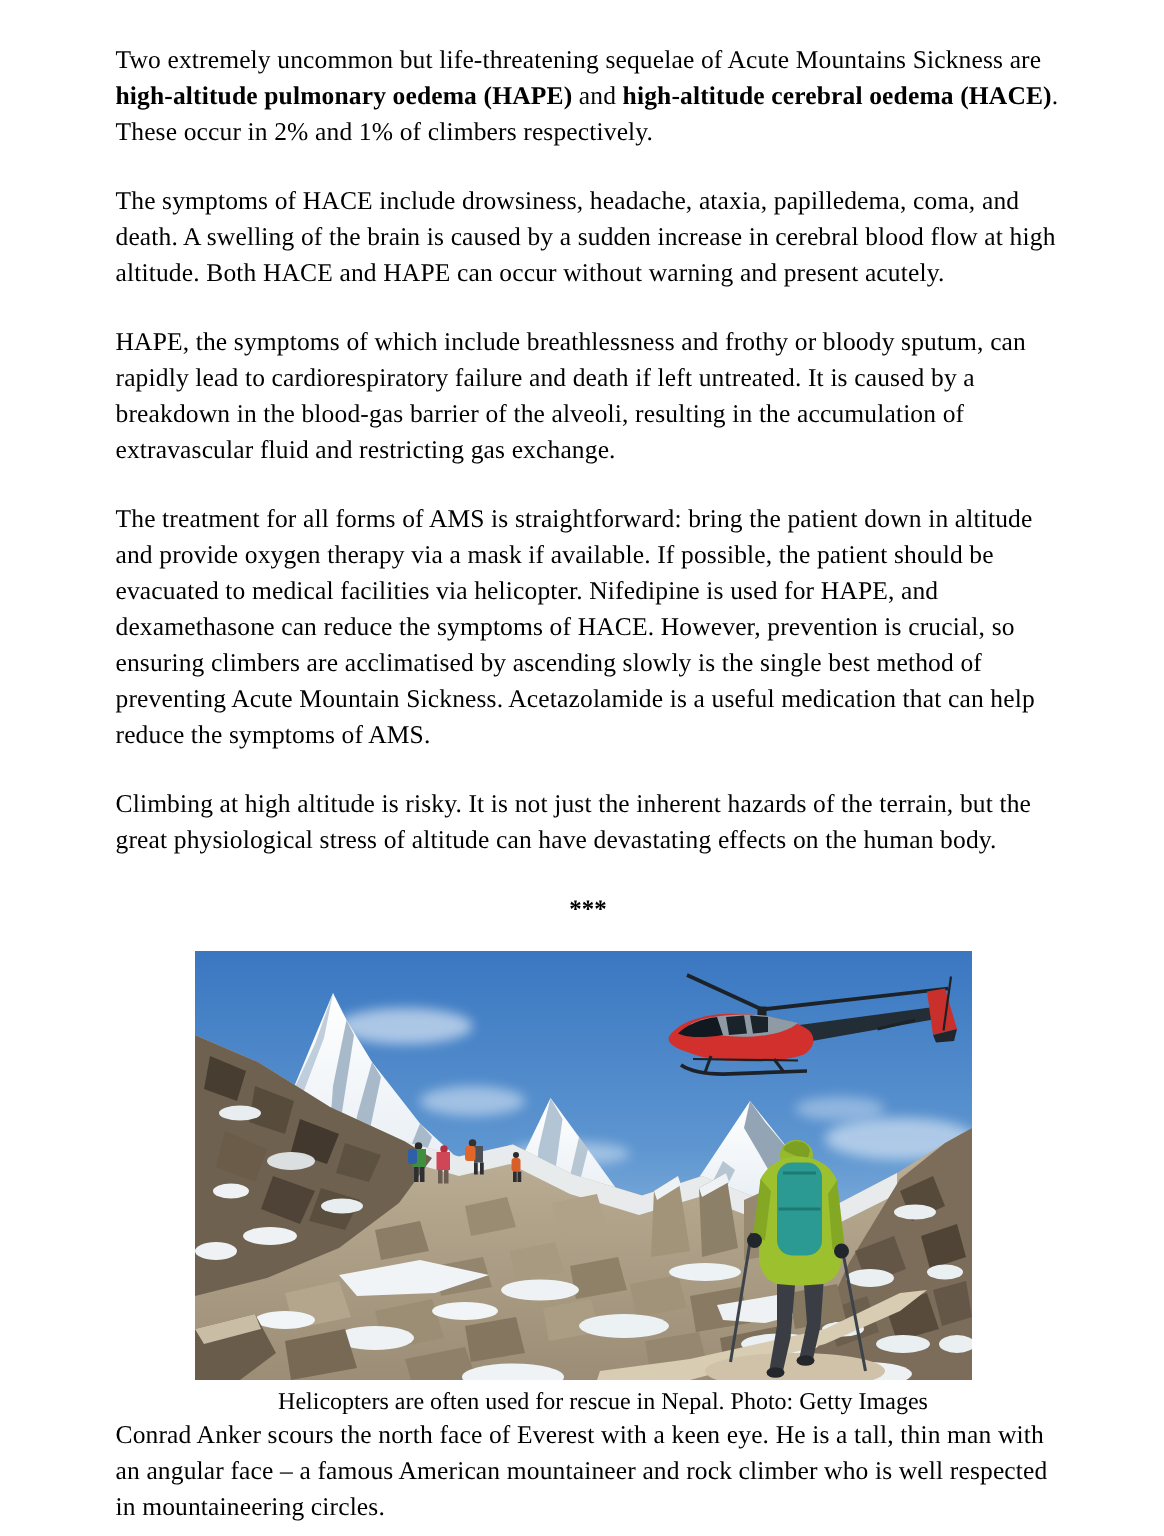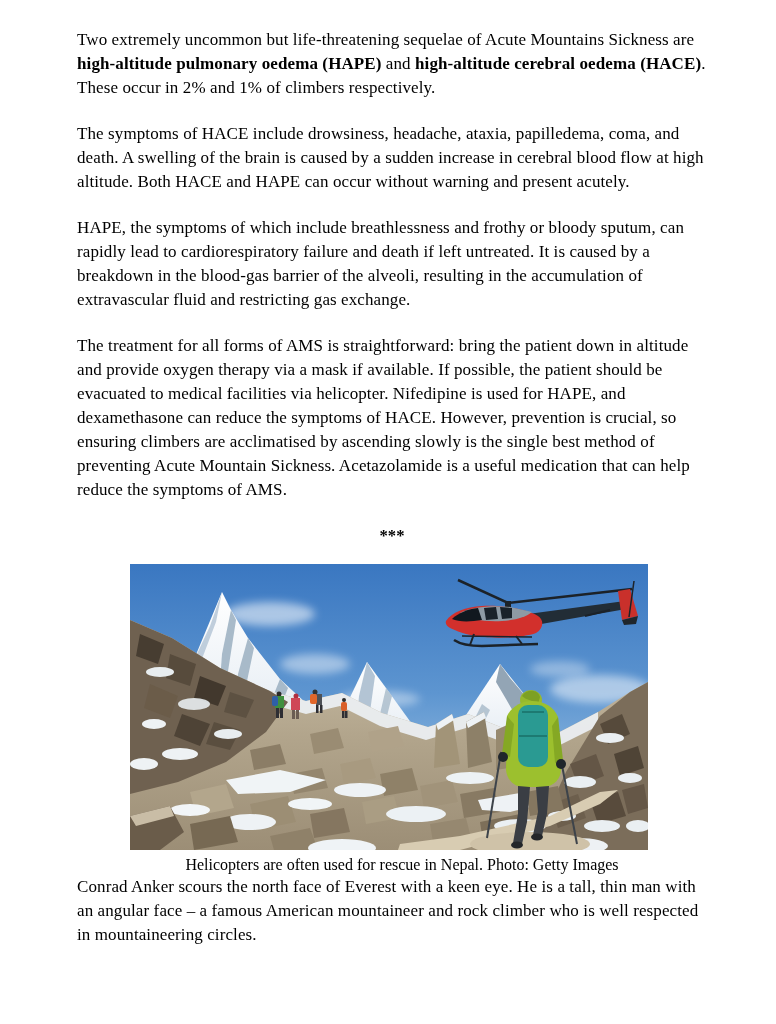--- a/index.html
+++ b/index.html
@@ -57,20 +57,21 @@
 <div class="page">
 
   <p class="para"><span>Two extremely uncommon but life-threatening sequelae of Acute Mountains Sickness are </span><b>high-altitude pulmonary oedema (HAPE)</b><span> and </span><b>high-altitude cerebral oedema (HACE)</b><span>. These occur in 2% and 1% of climbers respectively.</span></p>
 
   <p class="para">The symptoms of HACE include drowsiness, headache, ataxia, papilledema, coma, and death. A swelling of the brain is caused by a sudden increase in cerebral blood flow at high altitude. Both HACE and HAPE can occur without warning and present acutely.</p>
 
   <p class="para">HAPE, the symptoms of which include breathlessness and frothy or bloody sputum, can rapidly lead to cardiorespiratory failure and death if left untreated. It is caused by a breakdown in the blood-gas barrier of the alveoli, resulting in the accumulation of extravascular fluid and restricting gas exchange.</p>
 
   <p class="para">The treatment for all forms of AMS is straightforward: bring the patient down in altitude and provide oxygen therapy via a mask if available. If possible, the patient should be evacuated to medical facilities via helicopter. Nifedipine is used for HAPE, and dexamethasone can reduce the symptoms of HACE. However, prevention is crucial, so ensuring climbers are acclimatised by ascending slowly is the single best method of preventing Acute Mountain Sickness. Acetazolamide is a useful medication that can help reduce the symptoms of AMS.</p>
 
+  <p class="para">Climbing at high altitude is risky. It is not just the inherent hazards of the terrain, but the great physiological stress of altitude can have devastating effects on the human body.</p>
 
   <div class="separator">***</div>
 
   <figure class="photo-figure">
     <svg class="photo" viewBox="0 0 518 286" role="img" aria-label="Trekkers crossing a rocky, snow-patched glacier moraine beneath snow-covered Himalayan peaks while a red rescue helicopter flies overhead">
       <defs>
         <linearGradient id="sky" x1="0" y1="0" x2="0" y2="1">
           <stop offset="0" stop-color="#3a77c1"></stop>
           <stop offset="0.45" stop-color="#5d95d0"></stop>
           <stop offset="0.75" stop-color="#8fb9e0"></stop>

